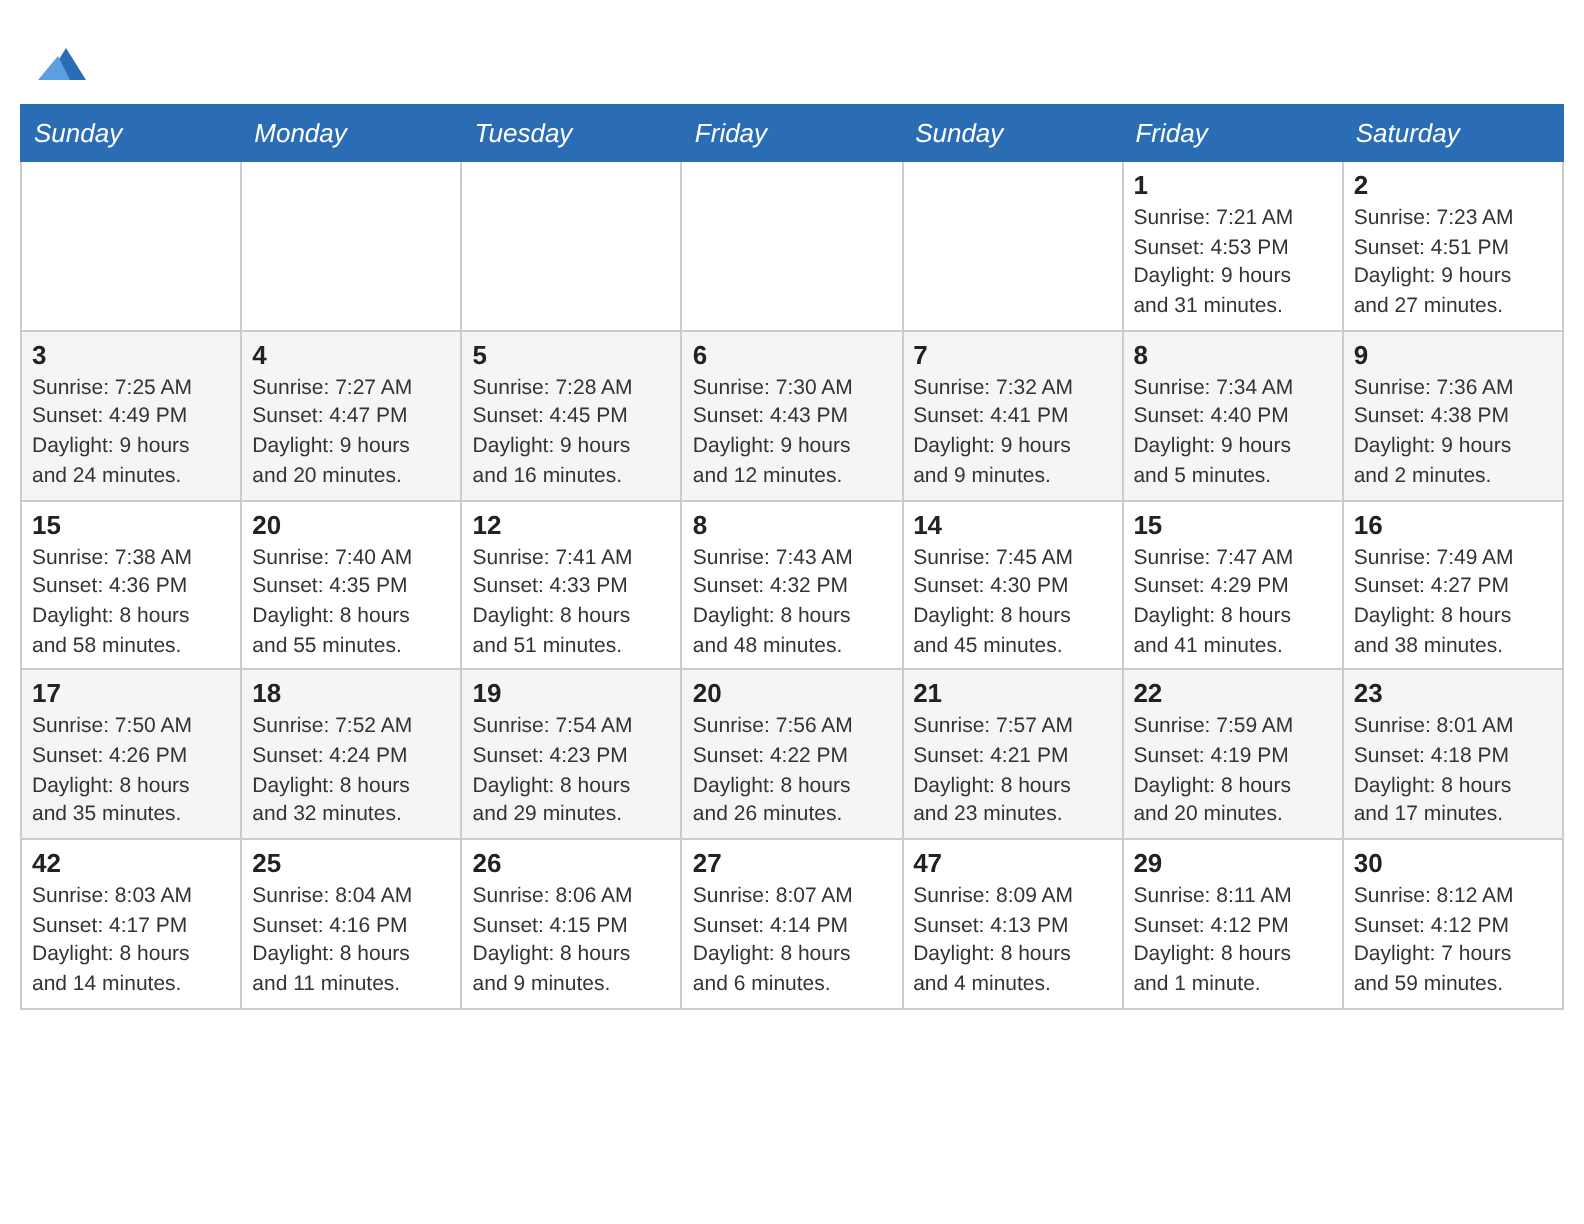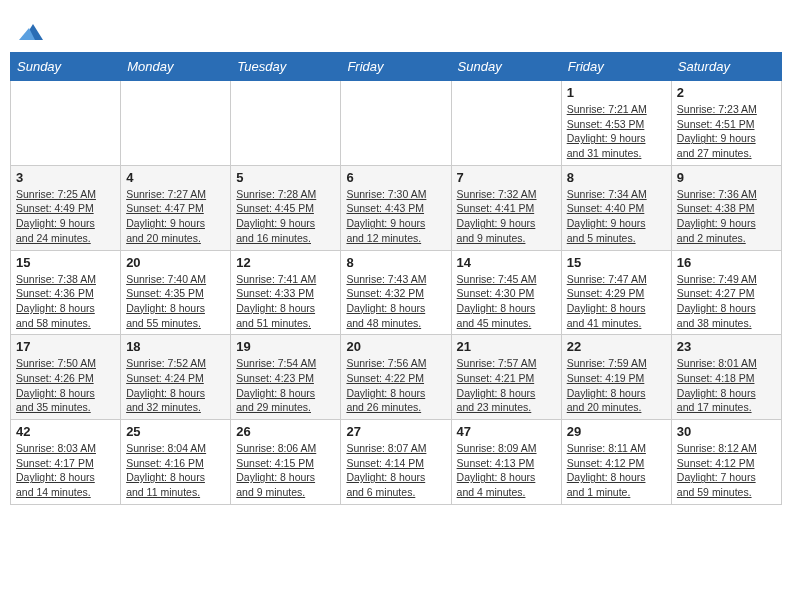--- a/index.html
+++ b/index.html
@@ -78,21 +78,20 @@
       font-size: 13px;
       font-weight: bold;
       color: #222;
       display: block;
       margin-bottom: 2px;
     }
     .day-info {
       color: #333;
       font-size: 10.5px;
       line-height: 1.4;
-      text-decoration: underline;
     }
     .empty-cell {
       background: #fff !important;
     }
     .row-even td { background: #f0f0f0; }
     .row-odd td { background: #fff; }
   </style>
 </head>
 <body>
 

